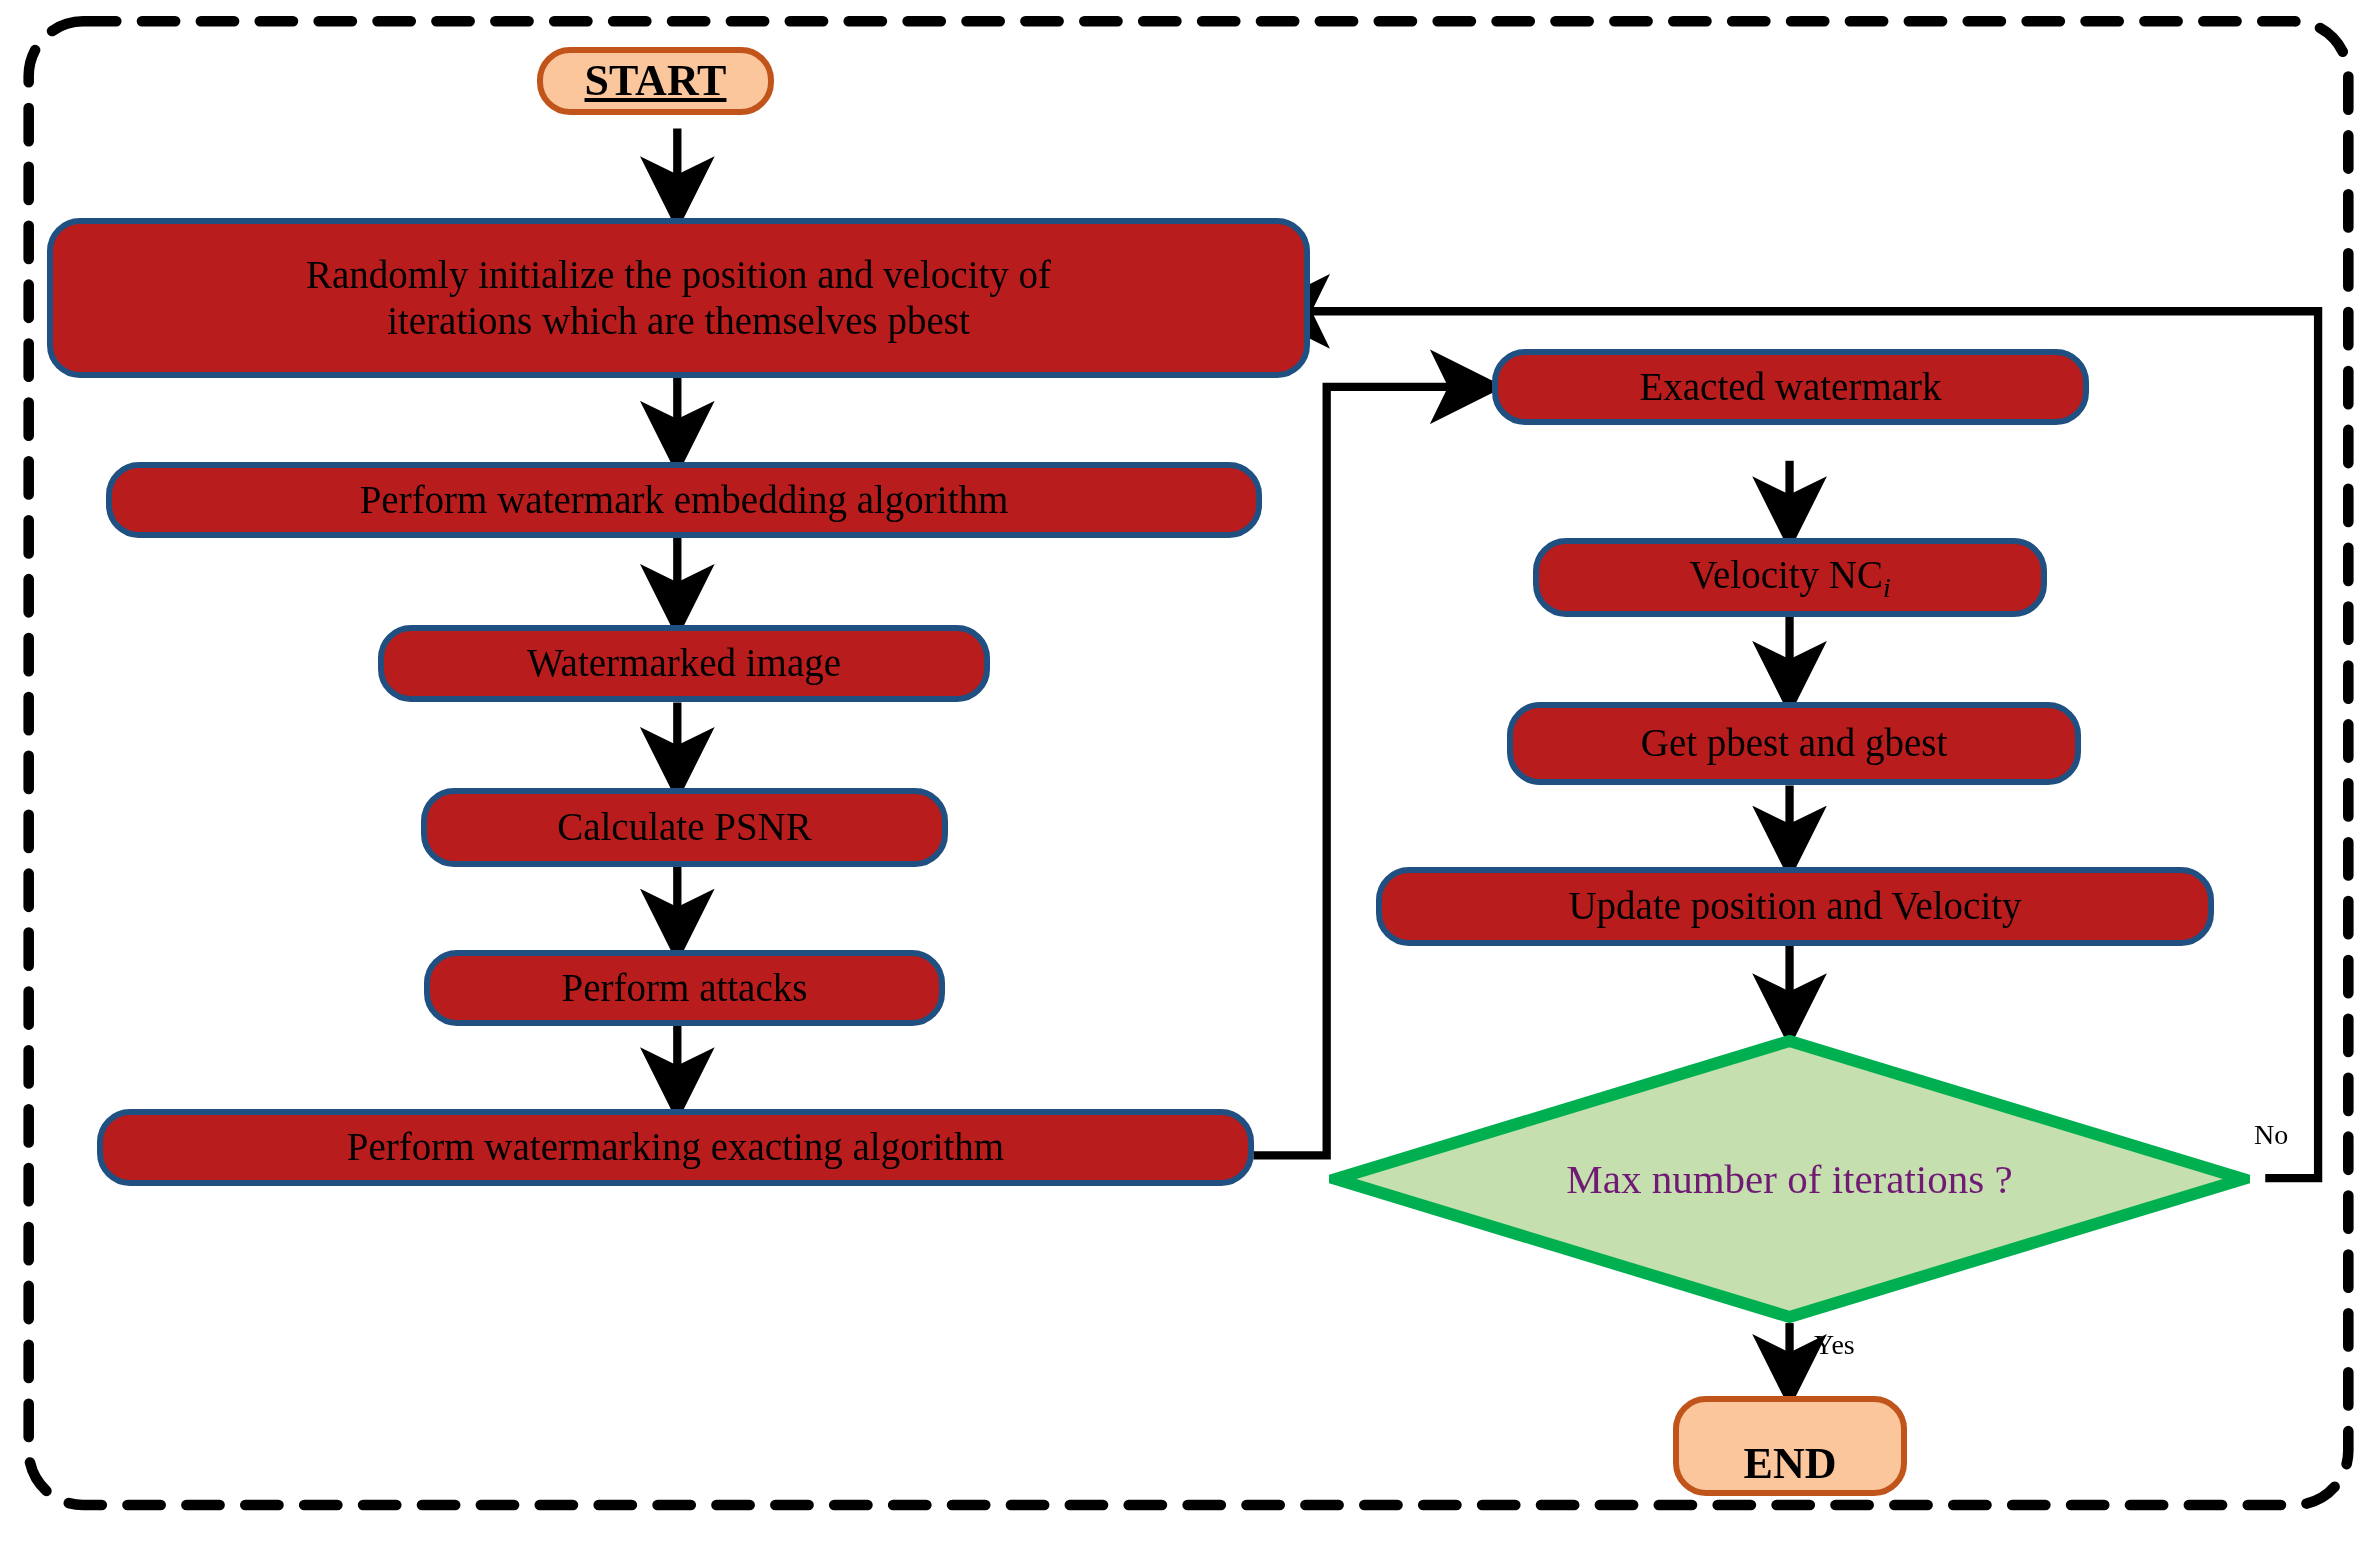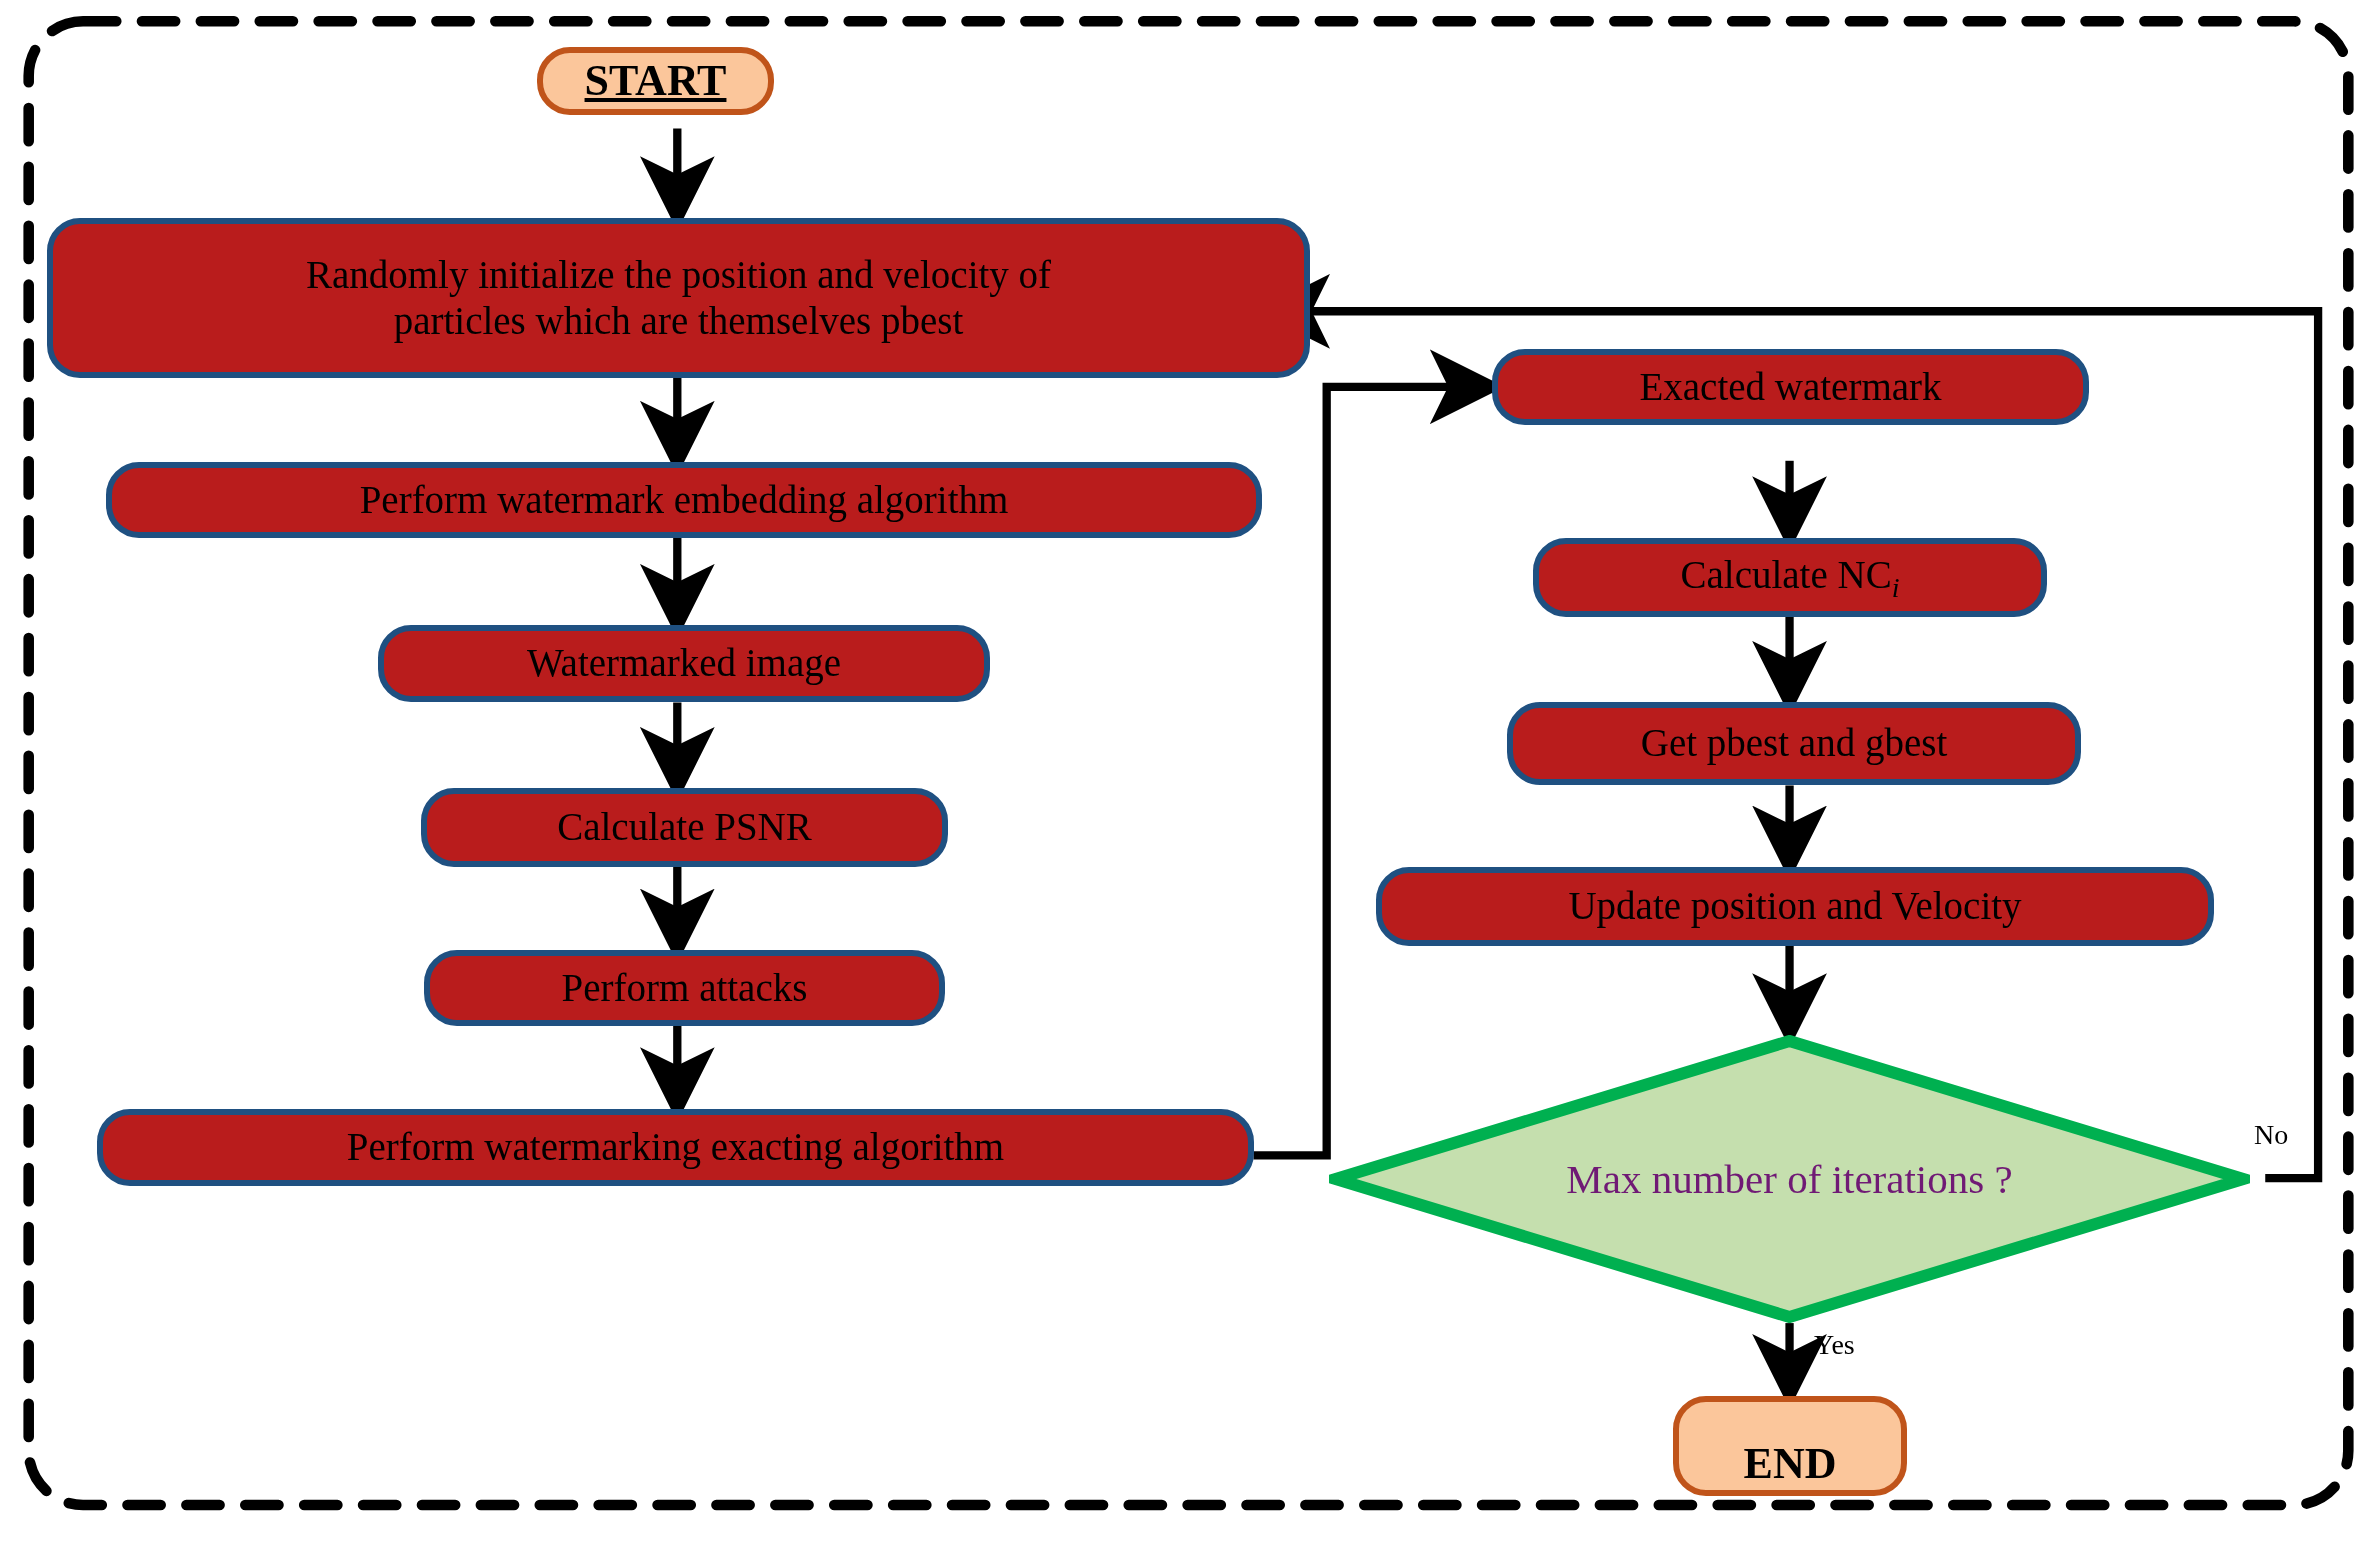--- a/index.html
+++ b/index.html
@@ -129,21 +129,21 @@
       <path d="M3000,1560 L3070,1560 L3070,412 L1680,412"></path>
     </g>
   </svg>
 
   <div class="node term" style="left:537px; top:47px; width:237px; height:68px;text-decoration:underline;">
     <span class="label">START</span>
   </div>
 
   <div class="node proc" style="left:47px; top:218px; width:1263px; height:160px; flex-direction:column;">
     <span class="label">Randomly initialize the position and velocity of</span>
-    <span class="label">particles which are themselves pbest</span>
+    <span class="label">iterations which are themselves pbest</span>
   </div>
 
   <div class="node proc" style="left:106px; top:462px; width:1156px; height:76px;">
     <span class="label">Perform watermark embedding algorithm</span>
   </div>
 
   <div class="node proc" style="left:378px; top:625px; width:612px; height:77px;">
     <span class="label">Watermarked image</span>
   </div>
 
@@ -157,21 +157,21 @@
 
   <div class="node proc" style="left:97px; top:1109px; width:1157px; height:77px;text-align:center;">
     <span class="label">Perform watermarking exacting algorithm</span>
   </div>
 
   <div class="node proc" style="left:1492px; top:349px; width:597px; height:76px;">
     <span class="label">Exacted watermark</span>
   </div>
 
   <div class="node proc" style="left:1533px; top:538px; width:514px; height:79px;">
-    <span class="label"><span>Calculate NC</span><span class="sub">i</span></span>
+    <span class="label"><span>Velocity NC</span><span class="sub">i</span></span>
   </div>
 
   <div class="node proc" style="left:1507px; top:702px; width:574px; height:83px;">
     <span class="label">Get pbest and gbest</span>
   </div>
 
   <div class="node proc" style="left:1376px; top:867px; width:838px; height:79px;">
     <span class="label">Update position and Velocity</span>
   </div>
 

